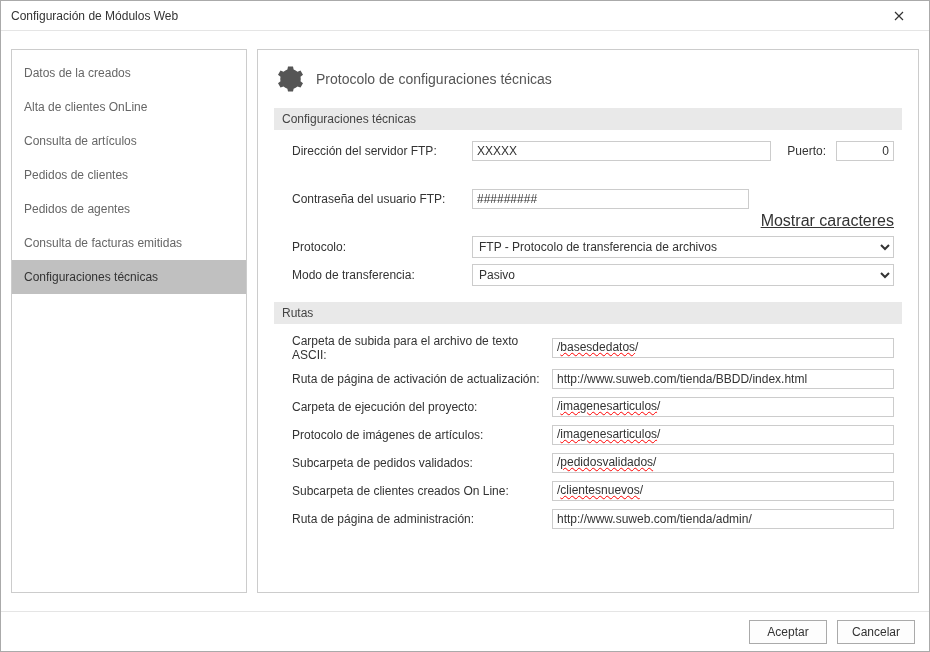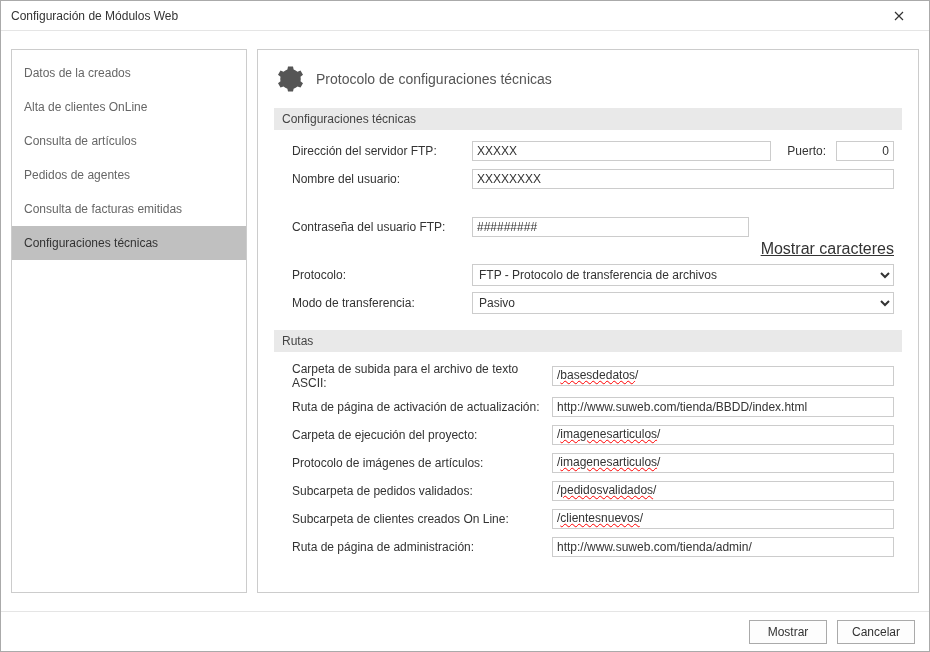--- a/index.html
+++ b/index.html
@@ -64,20 +64,21 @@
         </svg>
     </div>
   </div>
 
   <div class="body">
 
     <div class="sidebar">
       <div class="sidebar-item"><span>Datos de la creados</span></div>
       <div class="sidebar-item"><span>Alta de clientes OnLine</span></div>
       <div class="sidebar-item"><span>Consulta de artículos</span></div>
+      <div class="sidebar-item"><span>Pedidos de clientes</span></div>
       <div class="sidebar-item"><span>Pedidos de agentes</span></div>
       <div class="sidebar-item"><span>Consulta de facturas emitidas</span></div>
       <div class="sidebar-item selected"><span>Configuraciones técnicas</span></div>
     </div>
 
     <div class="main">
 
       <div class="header-row">
         <svg class="gear-svg" viewBox="0 0 24 24">
           <path fill="#555" d="M12 8a4 4 0 1 0 0 8 4 4 0 0 0 0-8zm9.4 4c0-.6-.1-1.2-.2-1.8l2-1.6-2-3.4-2.4.9c-.9-.8-2-1.4-3.1-1.8L15.2 2h-4l-.5 2.3c-1.1.4-2.2 1-3.1 1.8l-2.4-.9-2 3.4 2 1.6c-.1.6-.2 1.2-.2 1.8s.1 1.2.2 1.8l-2 1.6 2 3.4 2.4-.9c.9.8 2 1.4 3.1 1.8l.5 2.3h4l.5-2.3c1.1-.4 2.2-1 3.1-1.8l2.4.9 2-3.4-2-1.6c.1-.6.2-1.2.2-1.8z"></path>
@@ -89,24 +90,20 @@
 
       <div class="form-grid">
 
         <div class="form-row">
           <div class="lbl">Dirección del servidor FTP:</div>
           <div class="ctl"><input type="text" value="XXXXX" style=""></div>
           <div class="port-lbl">Puerto:</div>
           <input type="text" class="port-input" value="0" style="">
         </div>
 
-        <div class="form-row">
-          <div class="lbl">Nombre del usuario:</div>
-          <div class="ctl"><input type="text" value="XXXXXXXX" style=""></div>
-        </div>
 
         <div class="form-row">
           <div class="lbl">Contraseña del usuario FTP:</div>
           <div class="ctl"><input type="text" value="#########" style=""></div>
           <span class="show-chars">Mostrar caracteres</span>
         </div>
 
         <div class="form-row">
           <div class="lbl">Protocolo:</div>
           <div class="ctl">
@@ -181,17 +178,17 @@
           <div class="ctl"><input type="text" value="http://www.suweb.com/tienda/admin/" style=""></div>
         </div>
 
       </div>
 
     </div>
 
   </div>
 
   <div class="footer">
-    <button>Mostrar</button>
+    <button>Aceptar</button>
     <button>Cancelar</button>
   </div>
 
 </div>
 
 </body></html>

